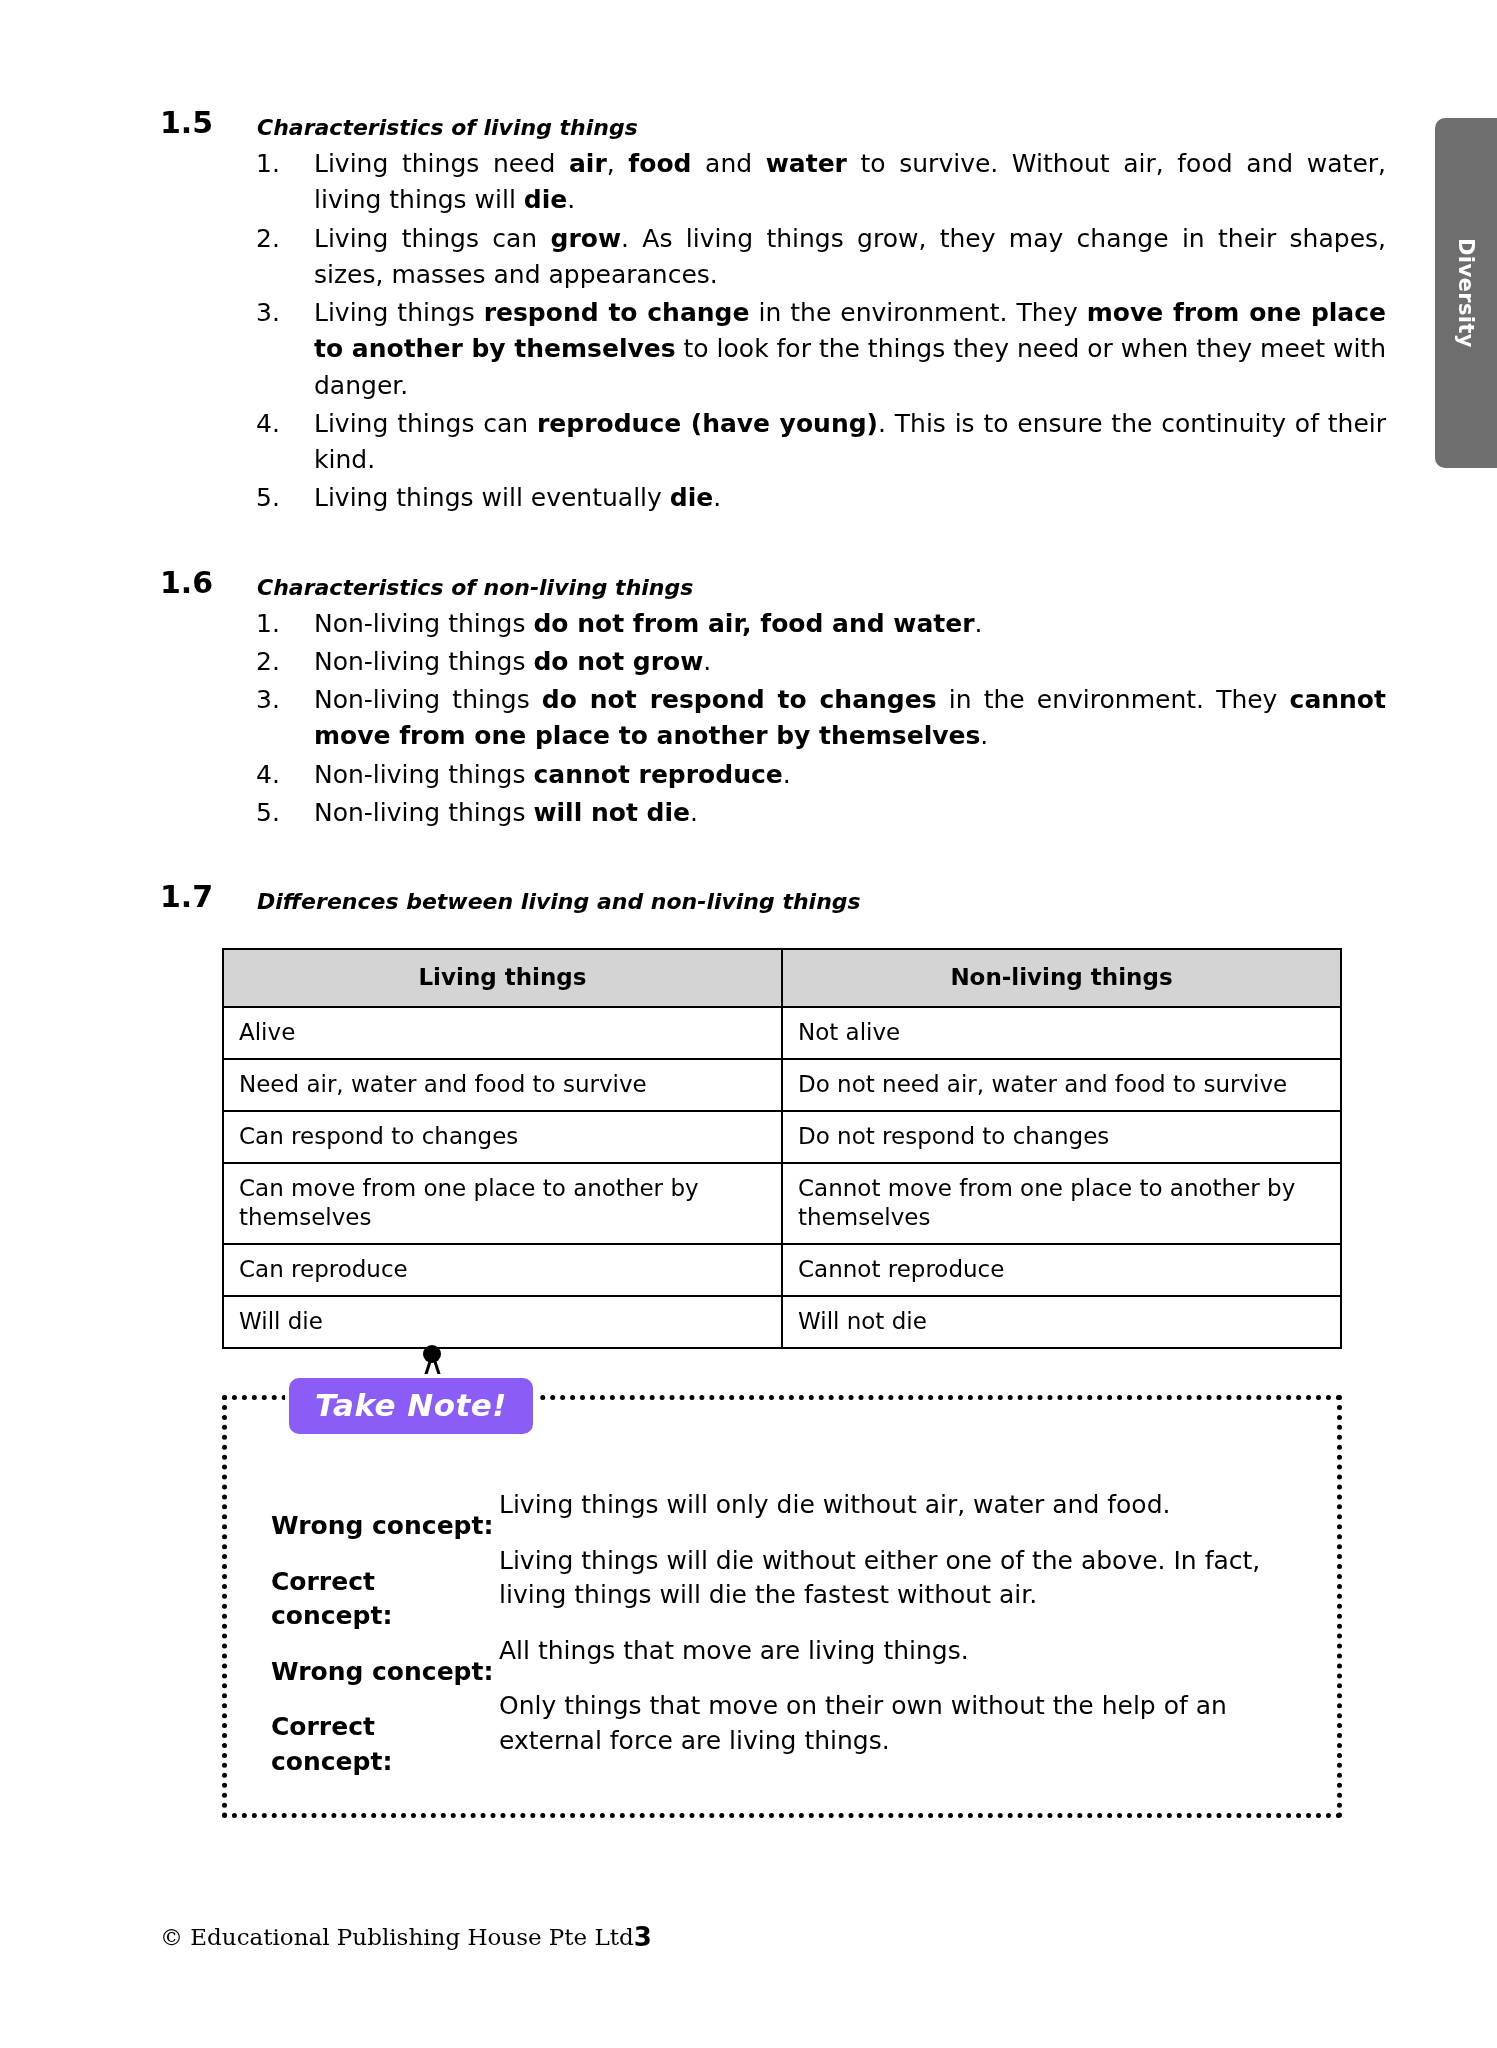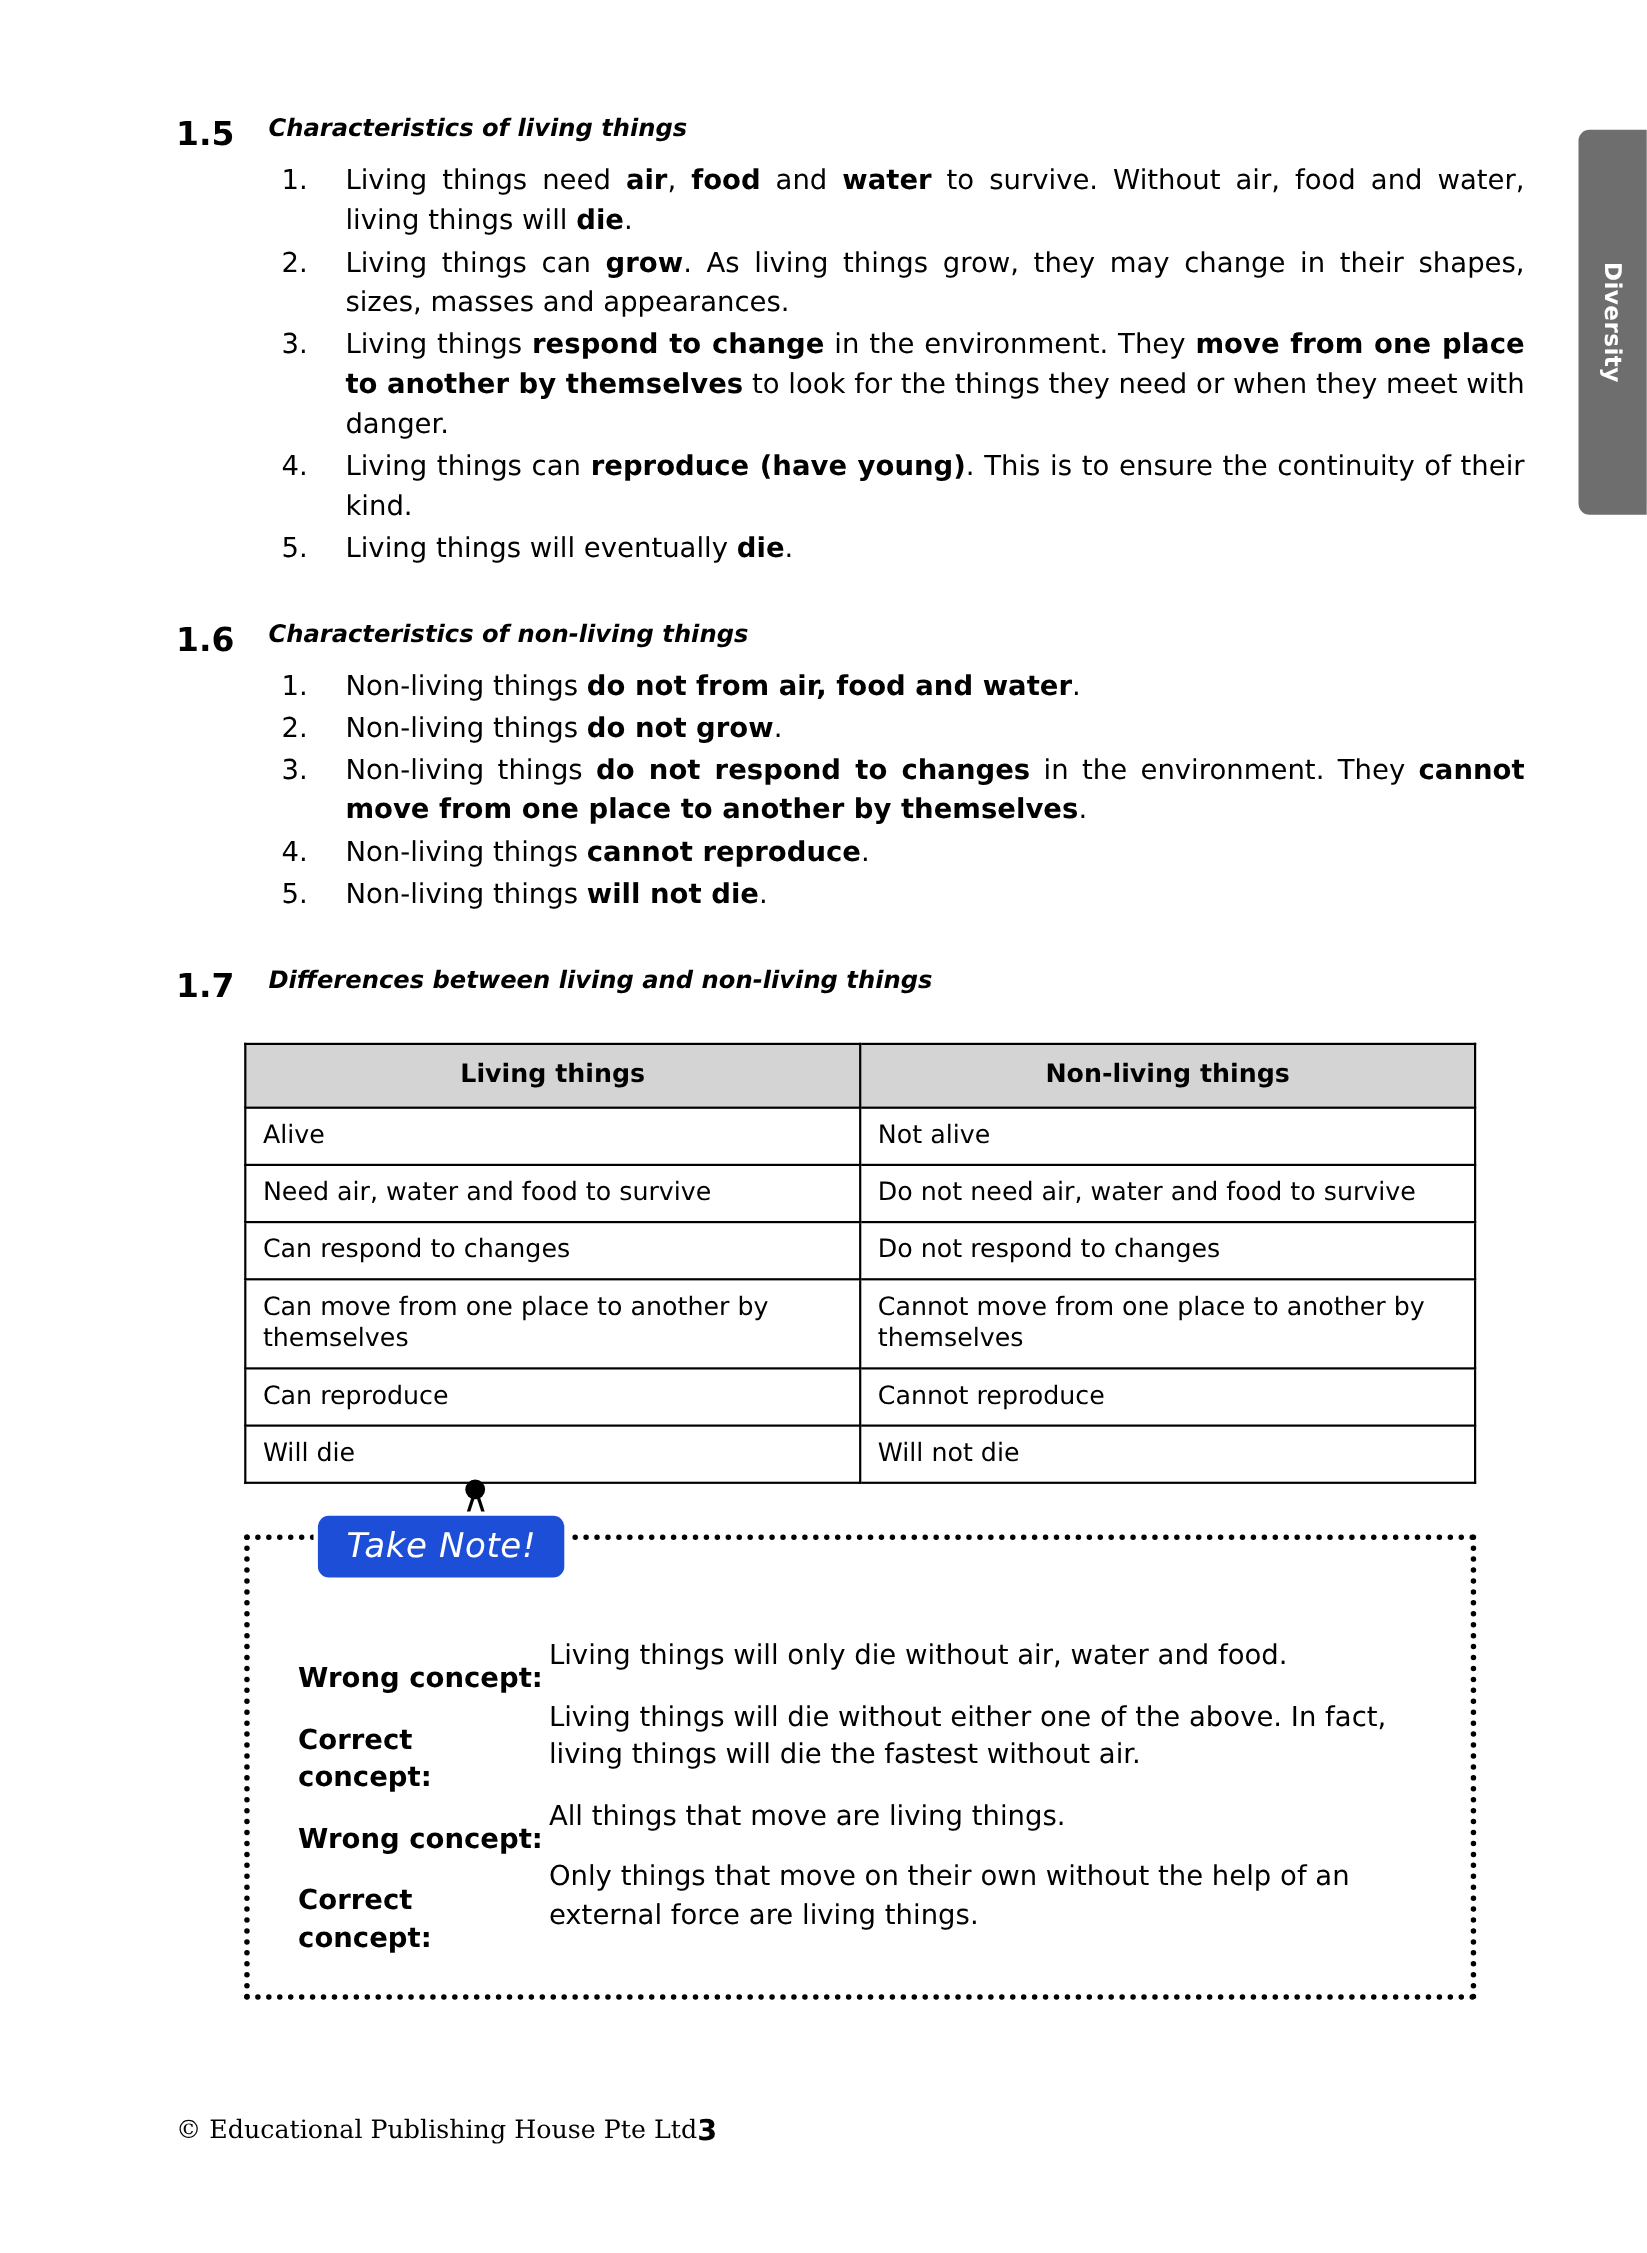--- a/index.html
+++ b/index.html
@@ -52,22 +52,23 @@
   
   .content {
     position: absolute;
     left: 160px;
     top: 105px;
     width: 1240px;
   }
 
   .sec {
     display: flex;
-    align-items: flex-start;
+    align-items: flex-end;
     margin-bottom: 6px;
+    gap: 13px;
   }
   .sec-num {
     width: 84px;
     flex: 0 0 84px;
     font-size: 30px;
     font-weight: bold;
     font-family: "DejaVu Sans", sans-serif;
   }
   .sec-title {
     font-size: 22px;
@@ -139,26 +140,26 @@
     width: 1120px;
     box-sizing: border-box;
     border: 5px dotted #000000;
     padding: 88px 34px 34px 44px;
     margin-left: 62px;
   }
   .note-badge {
     position: absolute;
     left: 58px;
     top: -26px;
-    background: #1d4ed8;
+    background: #8b5cf6;
     color: #ffffff;
     border-radius: 14px;
     padding: 9px 26px 11px 26px;
     font-size: 31px;
-    font-weight: normal;
+    font-weight: bold;
     font-style: italic;
     letter-spacing: 0.5px;
     border: 4px solid #ffffff;
     font-family: "DejaVu Sans", sans-serif;
   }
   .note-pin {
     position: absolute;
     left: 196px;
     top: -55px;
     width: 18px;

